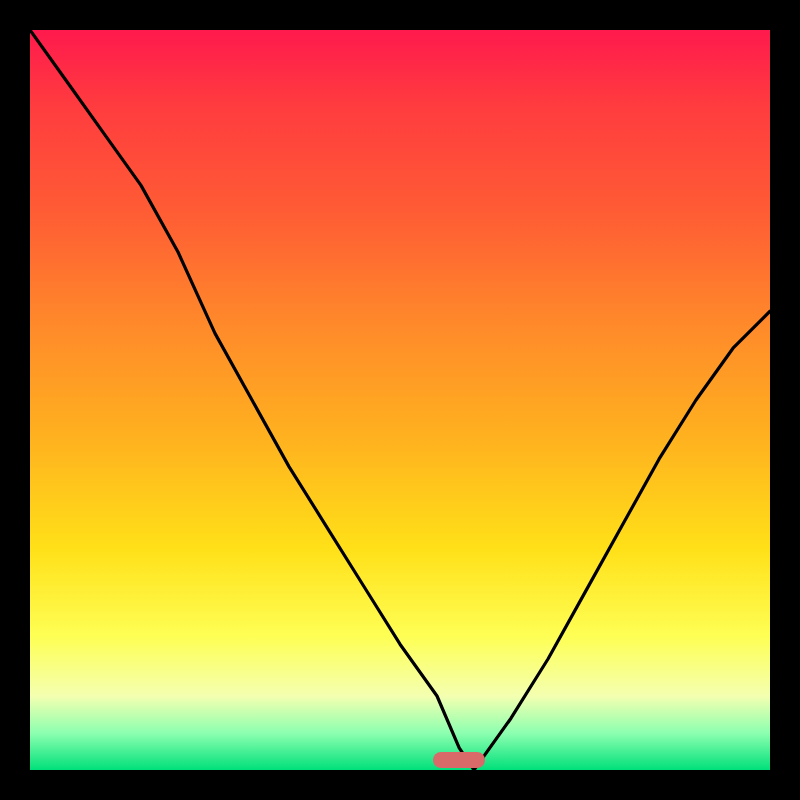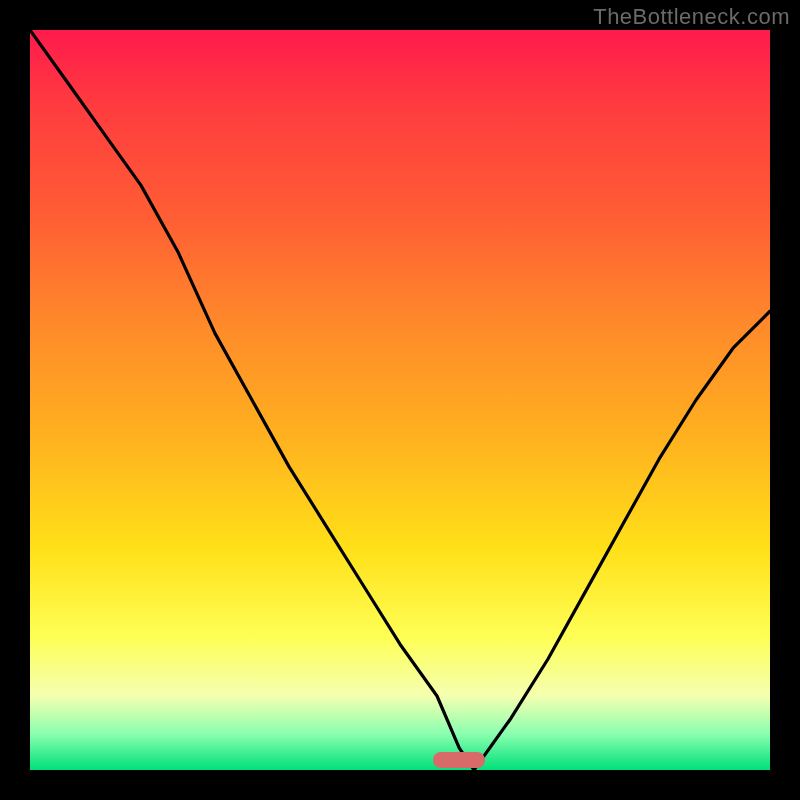--- a/index.html
+++ b/index.html
@@ -56,21 +56,20 @@
     height: 16px;
     border-radius: 8px;
     background: #d96a6a;
   }
 </style>
 </head>
 <body>
 
 <div class="frame">
 
-  <div class="watermark">TheBottleneck.com</div>
 
   <div class="plot">
 
     <svg class="curve" viewBox="0 0 740 740" preserveAspectRatio="none">
       <path id="curve-path" fill="none" stroke="#000" stroke-width="3.2" stroke-linecap="round" stroke-linejoin="round" d="M0.0 0.0 L37.0 51.8 L74.0 103.6 L111.0 155.4 L148.0 222.0 L185.0 303.4 L222.0 370.0 L259.0 436.6 L296.0 495.8 L333.0 555.0 L370.0 614.2 L407.0 666.0 L429.2 717.8 L444.0 740.0 L481.0 688.2 L518.0 629.0 L555.0 562.4 L592.0 495.8 L629.0 429.2 L666.0 370.0 L703.0 318.2 L740.0 281.2"></path>
     </svg>
 
     <div class="marker" id="optimal-marker" style="left: 403.3px; width: 51.8px; top: 722px;"></div>
   </div>
 

